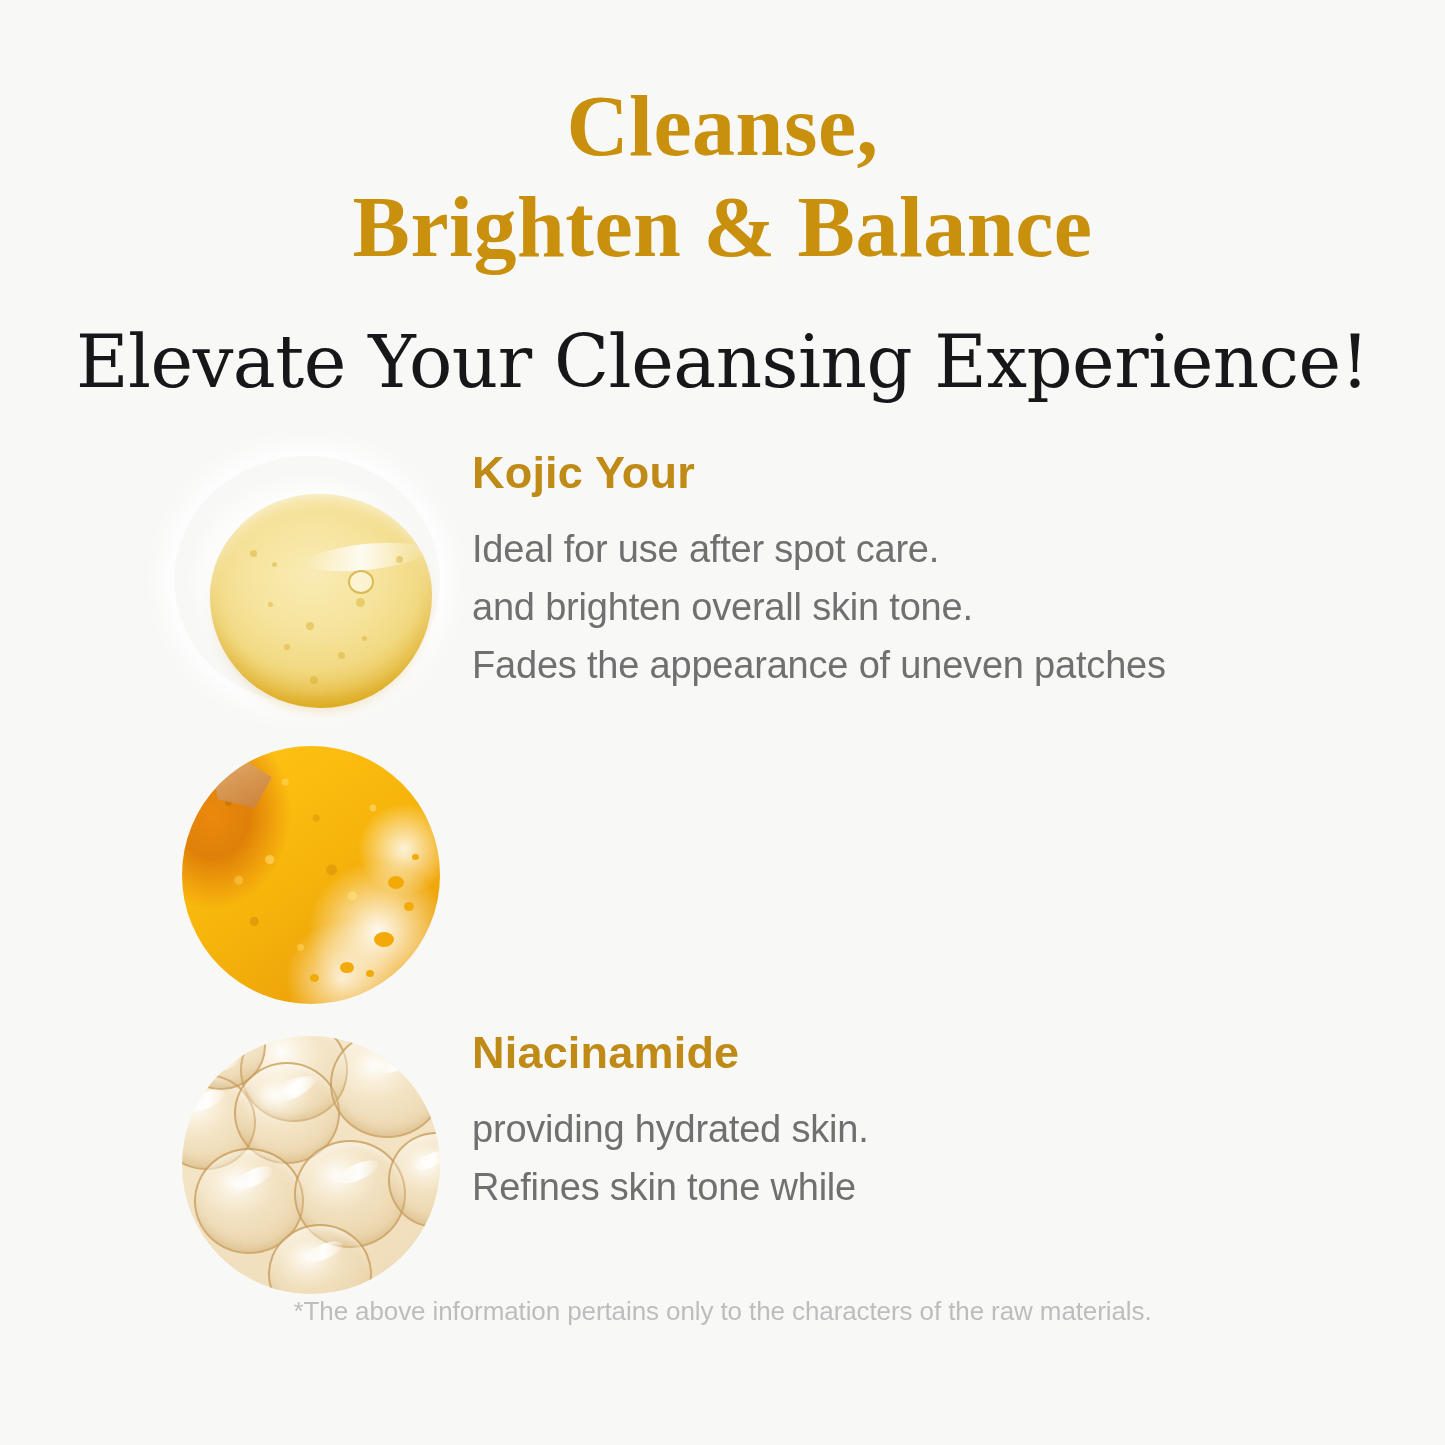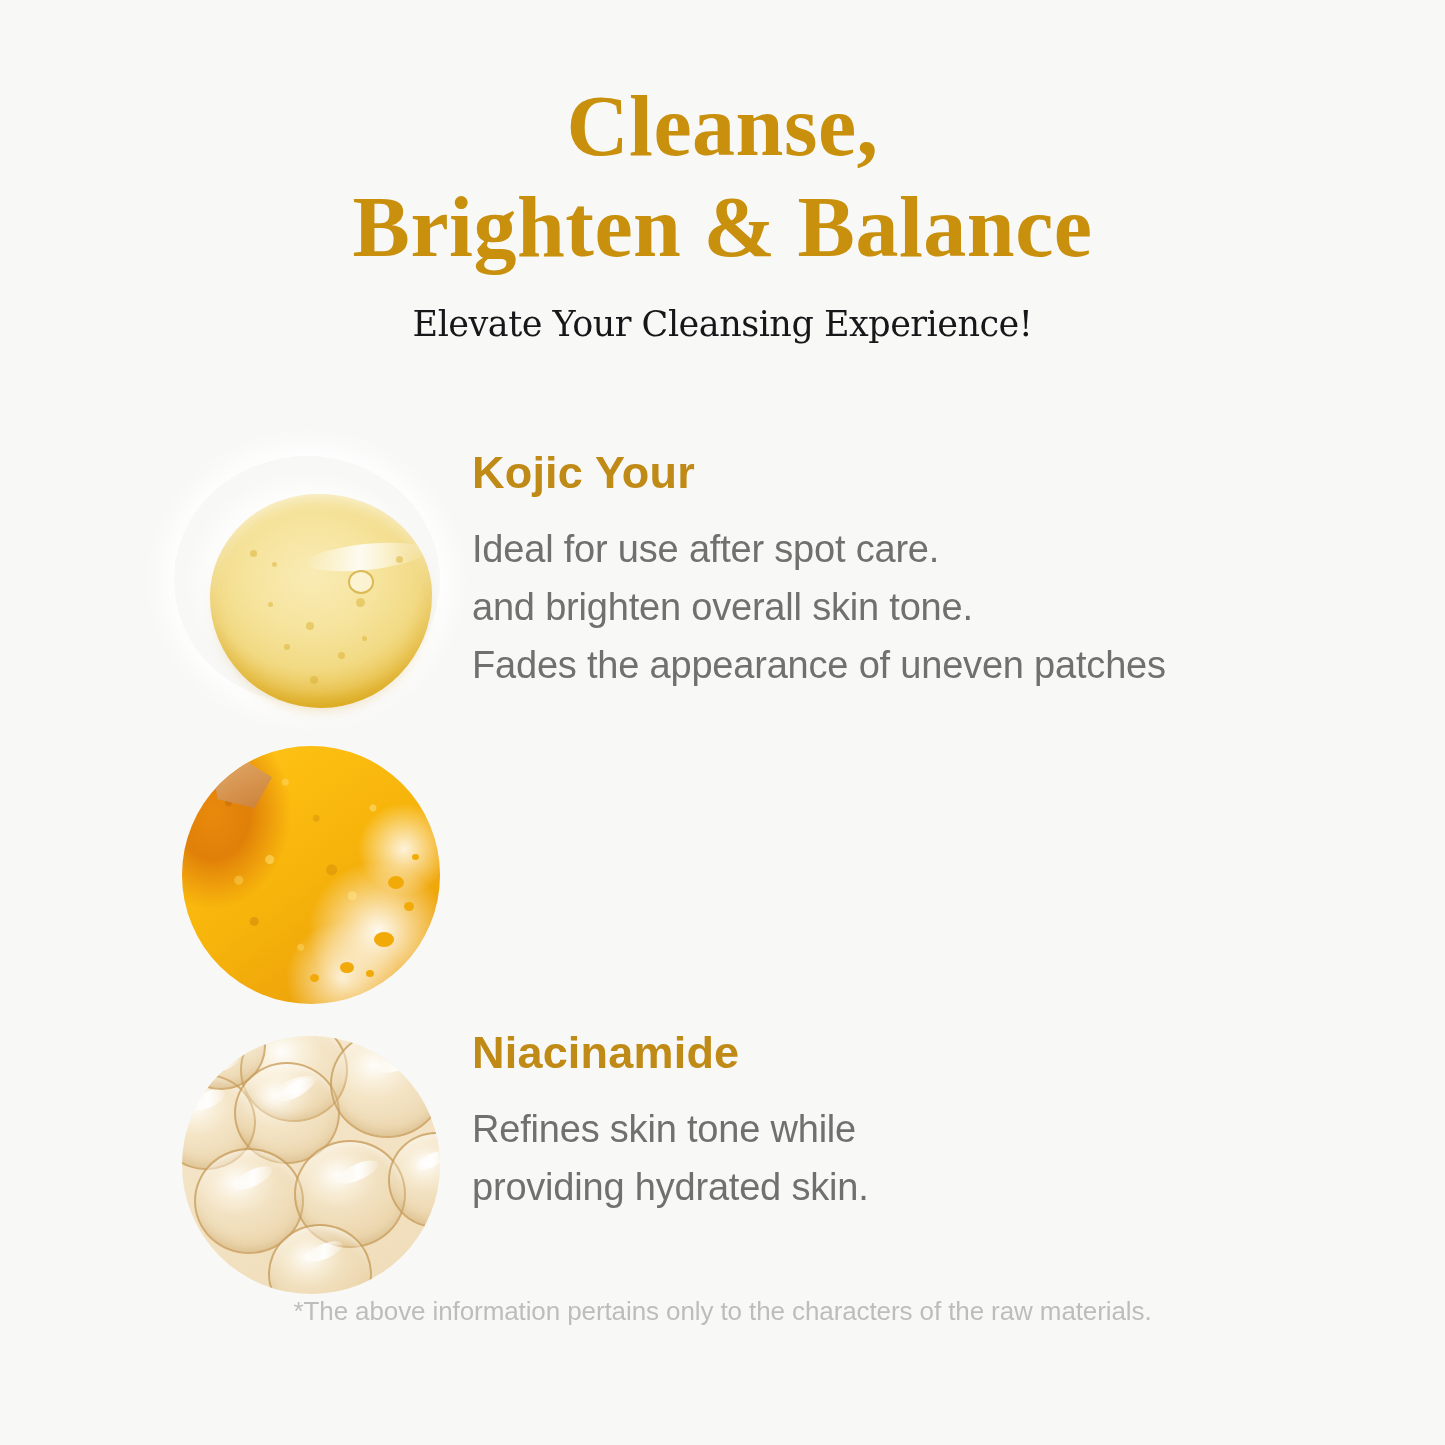--- a/index.html
+++ b/index.html
@@ -33,23 +33,23 @@
     letter-spacing: 0.5px;
     margin: 0;
   }
   .headline-line-1 { display: block; }
   .headline-line-2 { display: block; }
 
   .subheadline {
     font-family: "DejaVu Serif", "Liberation Serif", serif;
     font-weight: normal;
     color: #17171a;
-    font-size: 35px;
+    font-size: 72px;
     line-height: 1.2;
-    margin: 0;
+    margin: 16px;
     padding-top: 24px;
     letter-spacing: -0.5px;
   }
 
   
   .ingredients {
     position: absolute;
     top: 436px;
     left: 0;
     width: 1445px;
@@ -311,21 +311,21 @@
           <div class="cap-hl" style="left:34px;top:18px;width:40px;height:15px;transform:rotate(-22deg);"></div>
         </div>
         <div class="cap" style="left:-6px;top:-34px;width:86px;height:84px;">
           <div class="cap-hl" style="left:30px;top:54px;width:32px;height:12px;transform:rotate(-20deg);"></div>
         </div>
       </div>
     </div>
     <div class="text-col">
       <h2 class="ing-title">Niacinamide</h2>
       <p class="ing-desc">
+        <span>providing hydrated skin.</span>
         <span>Refines skin tone while</span>
-        <span>providing hydrated skin.</span>
       </p>
     </div>
   </div>
 
 </div>
 
 <div class="footnote">*The above information pertains only to the characters of the raw materials.</div>
 
 </body></html>

